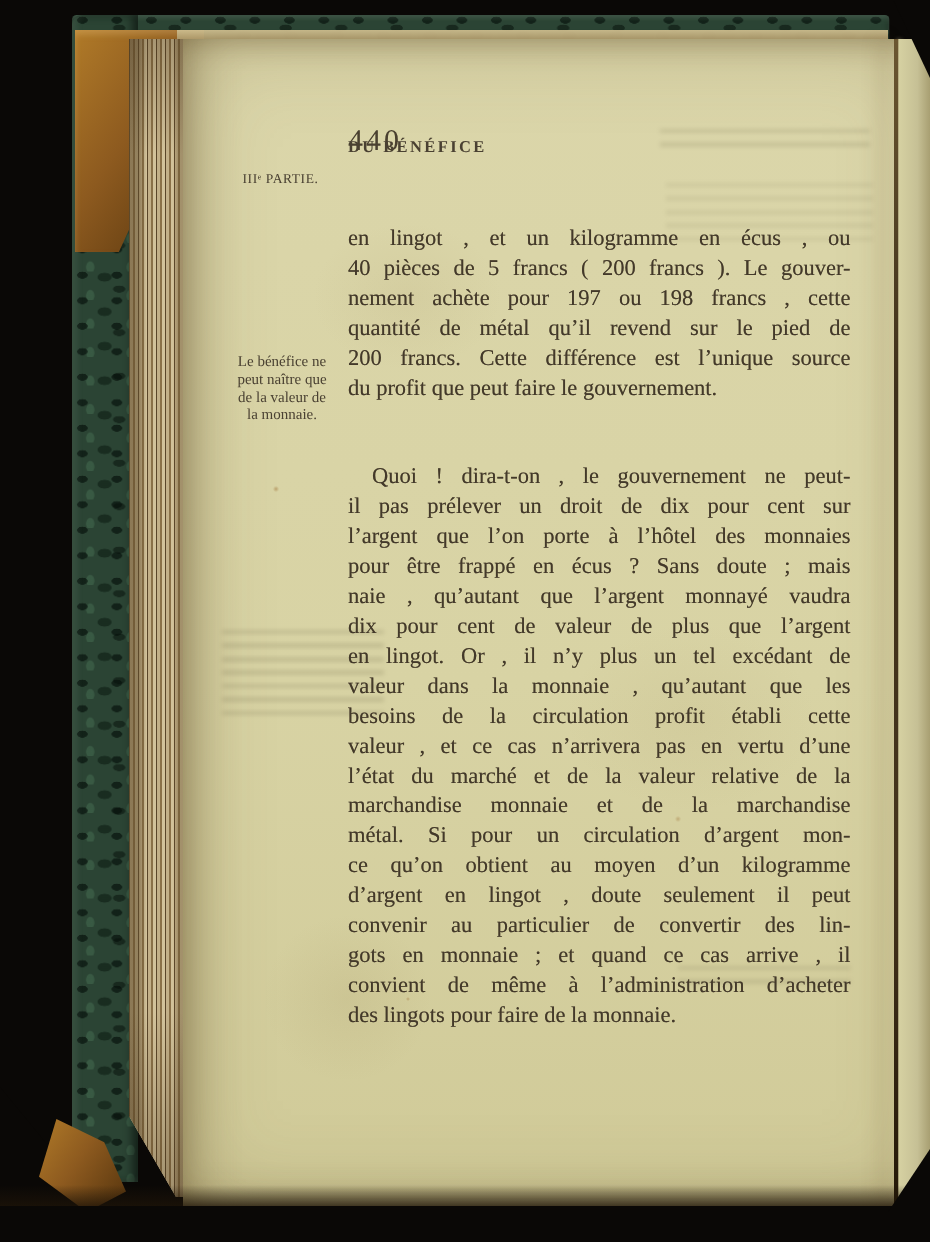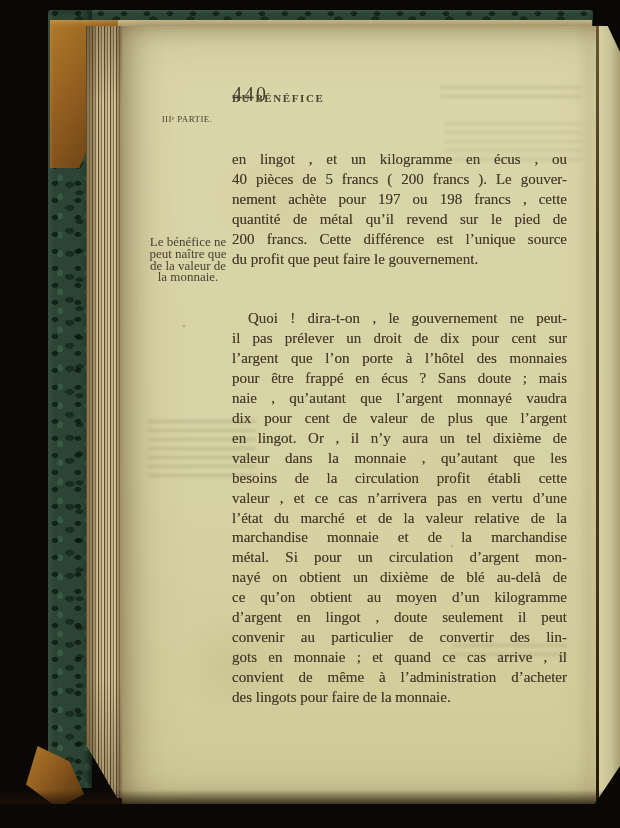--- a/index.html
+++ b/index.html
@@ -78,21 +78,21 @@
   .bottom-shadow{left:0;top:790px;width:620px;height:16px;
     background:linear-gradient(180deg,rgba(30,20,8,0),rgba(30,20,8,.85));}
   .bottom-black{left:0;top:804px;width:620px;height:24px;}
 
   
   .pagenum{left:110px;top:57px;font-size:20px;letter-spacing:2px;color:#4a4030;}
   .running-head{left:110px;top:66px;width:335px;text-align:left;font-size:11px;
     font-weight:bold;letter-spacing:1.6px;color:#4a4132;}
   .note1{left:24px;top:88px;width:82px;text-align:center;font-size:9px;
     letter-spacing:.4px;font-variant:small-caps;color:#4a4132;}
-  .note2{left:12px;top:210px;width:108px;text-align:center;font-size:13px;
+  .note2{left:12px;top:210px;width:108px;text-align:center;font-size:10px;
     line-height:11.8px;color:#4a4132;}
   .note2 .mline{position:static;display:block;}
 
   .text-block{left:110px;top:84px;width:335px;font-size:15px;
     text-shadow:0 0 .4px rgba(60,50,30,.55);}
   .para{position:static;display:block;margin-top:40px;}
   .para .line{position:static;display:block;line-height:19.9px;
     text-align:justify;text-align-last:justify;white-space:normal;}
   .para .line.last{text-align-last:left;}
   .para.indent .line.first{text-indent:16px;}
@@ -146,28 +146,27 @@
           <span class="line last">du profit que peut faire le gouvernement.</span>
         </div>
       <div class="para indent">
 
       <span class="line first">Quoi ! dira-t-on , le gouvernement ne peut-</span>
           <span class="line">il pas prélever un droit de dix pour cent sur</span>
           <span class="line">l’argent que l’on porte à l’hôtel des monnaies</span>
           <span class="line">pour être frappé en écus ? Sans doute ; mais</span>
           <span class="line">naie , qu’autant que l’argent monnayé vaudra</span>
           <span class="line">dix pour cent de valeur de plus que l’argent</span>
-          <span class="line">en lingot. Or , il n’y aura un tel dixième de</span>
+          <span class="line">en lingot. Or , il n’y plus un tel excédant de</span>
           <span class="line">valeur dans la monnaie , qu’autant que les</span>
           <span class="line">besoins de la circulation profit établi cette</span>
           <span class="line">valeur , et ce cas n’arrivera pas en vertu d’une</span>
           <span class="line">l’état du marché et de la valeur relative de la</span>
           <span class="line">marchandise monnaie et de la marchandise</span>
           <span class="line">métal. Si pour un circulation d’argent mon-</span>
-          <span class="line">nayé on obtient un dixième de blé au-delà de</span>
           <span class="line">ce qu’on obtient au moyen d’un kilogramme</span>
           <span class="line">d’argent en lingot , doute seulement il peut</span>
           <span class="line">convenir au particulier de convertir des lin-</span>
           <span class="line">gots en monnaie ; et quand ce cas arrive , il</span>
           <span class="line">convient de même à l’administration d’acheter</span>
           <span class="line last">des lingots pour faire de la monnaie.</span>
         </div>
     </div>
 
     <div class="gutter"></div>

